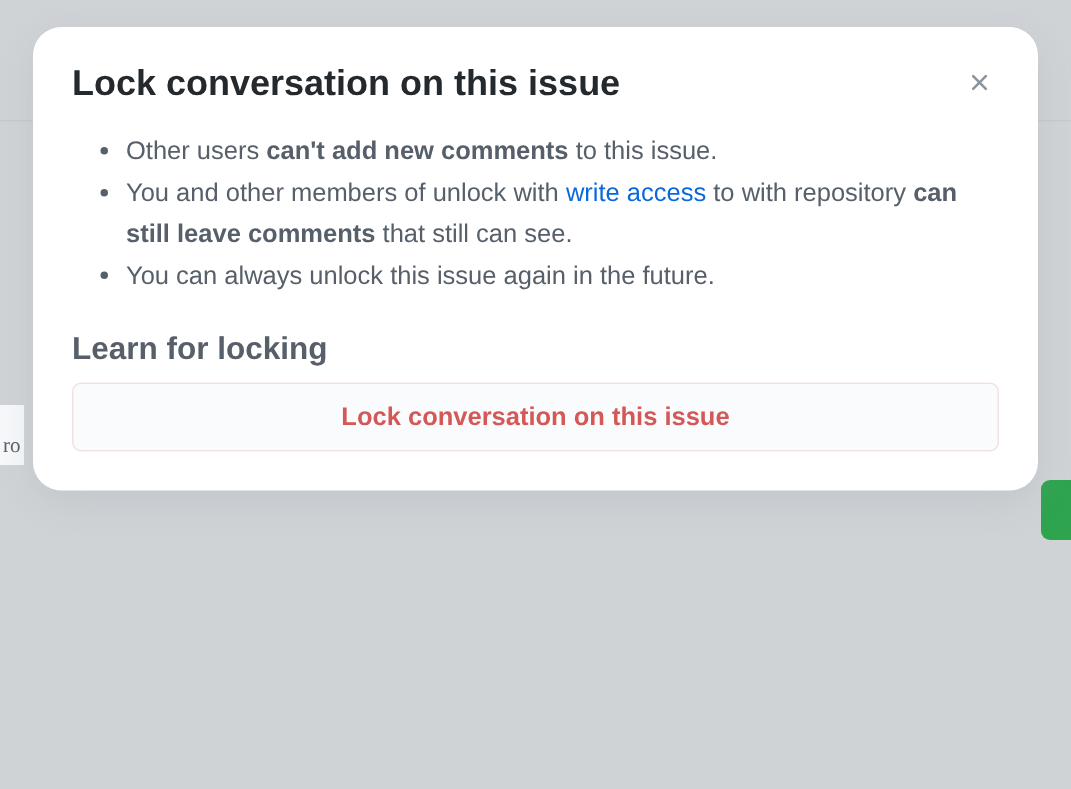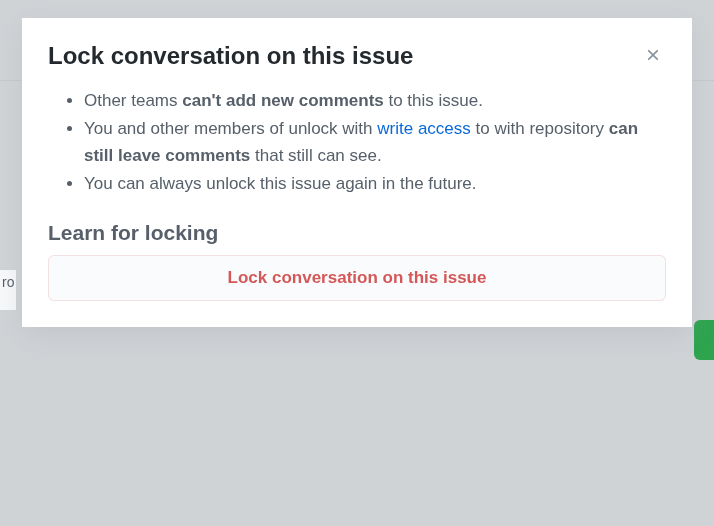--- a/index.html
+++ b/index.html
@@ -20,22 +20,23 @@
       inset: 0;
       background: #d0d3d6;
     }
     .bg-hint-left {
       position: absolute;
       left: 0;
       top: 270px;
       font-size: 14px;
       color: #586069;
       background: #f6f8fa;
-      padding: 4px 2px;
+      padding: 20px 2px;
       height: 40px;
+      font-family: Liberation Serif, serif;
     }
     .bg-hint-right {
       position: absolute;
       right: 0;
       top: 320px;
       width: 20px;
       height: 40px;
       background: #2ea44f;
       border-radius: 6px 0 0 6px;
     }
@@ -46,21 +47,21 @@
       top: 80px;
       height: 1px;
       background: #c6c9cc;
     }
     .modal {
       position: absolute;
       left: 22px;
       top: 18px;
       right: 22px;
       background: #ffffff;
-      border-radius: 0;
+      border-radius: 19px;
       box-shadow: 0 8px 24px rgba(140,149,159,0.2);
       padding: 24px 26px 26px 26px;
     }
     .modal-header {
       display: flex;
       justify-content: space-between;
       align-items: flex-start;
       margin-bottom: 18px;
     }
     .modal-title {
@@ -176,21 +177,21 @@
     <h1 class="modal-title">Lock conversation on this issue</h1>
     <button class="close-btn">
       <svg viewBox="0 0 16 16" fill="currentColor">
         <path d="M3.72 3.72a.75.75 0 011.06 0L8 6.94l3.22-3.22a.75.75 0 111.06 1.06L9.06 8l3.22 3.22a.75.75 0 11-1.06 1.06L8 9.06l-3.22 3.22a.75.75 0 01-1.06-1.06L6.94 8 3.72 4.78a.75.75 0 010-1.06z"></path>
       </svg>
     </button>
   </div>
 
   <ul class="bullet-list">
     <li>
-      <span>Other teams </span><strong>can't add new comments</strong><span> to this issue.</span>
+      <span>Other users </span><strong>can't add new comments</strong><span> to this issue.</span>
     </li>
     <li>
       <span>You and other members of unlock with </span><a href="#" class="link">write access</a><span> to with repository </span><strong>can still leave comments</strong><span> that still can see.</span>
     </li>
     <li>
       <span>You can always unlock this issue again in the future.</span>
     </li>
   </ul>
 
   <h2 class="section-heading">Learn for locking</h2>

